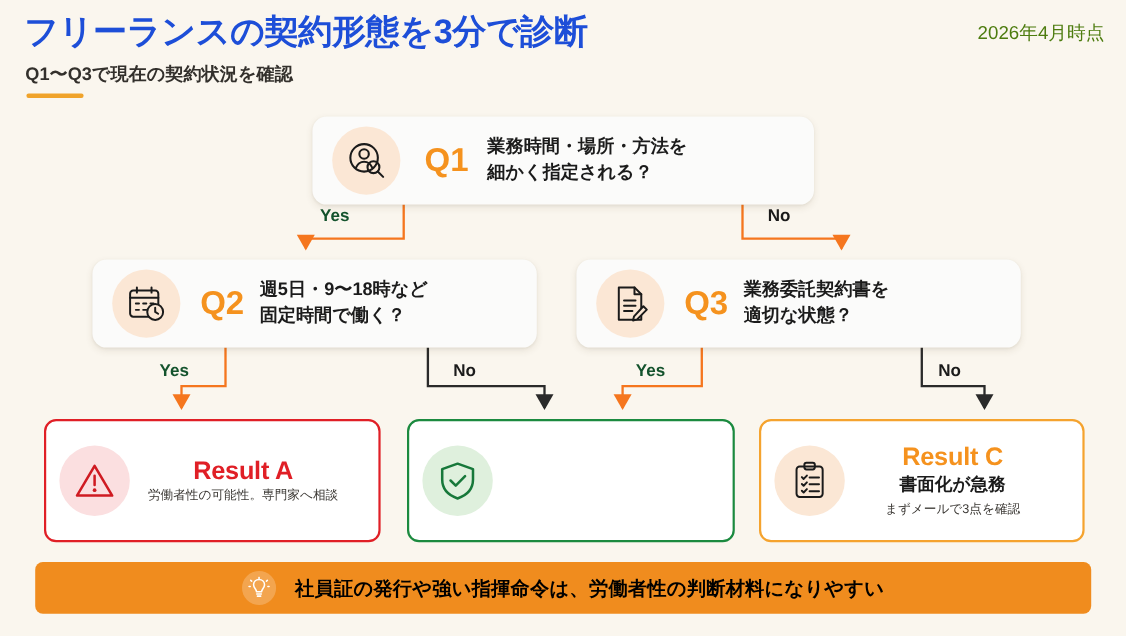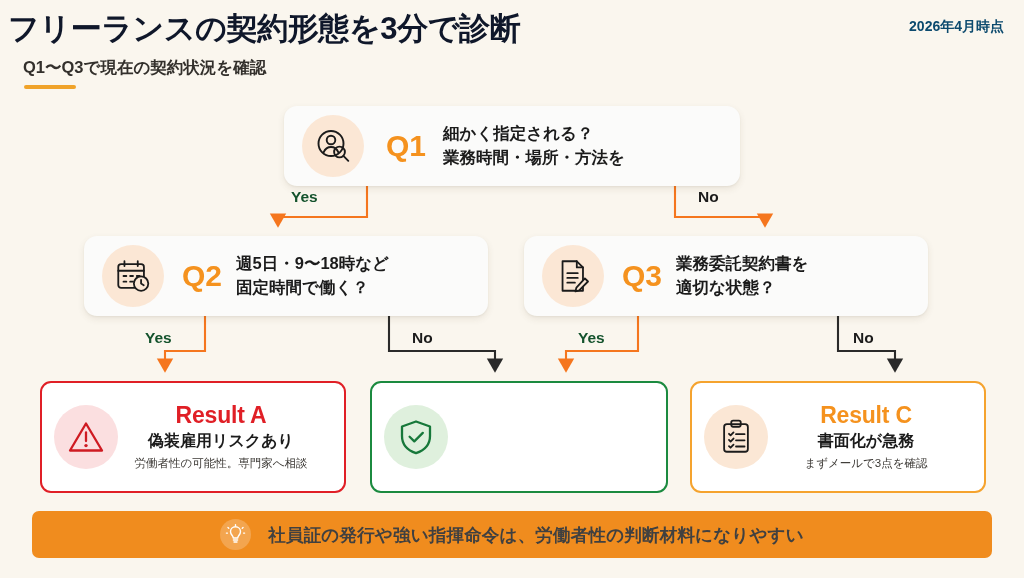--- a/index.html
+++ b/index.html
@@ -18,35 +18,35 @@
 
   .stage {
     position: relative;
     width: 1024px;
     height: 578px;
   }
 
   
   .page-title {
     position: absolute;
-    left: 8px;
+    left: 22px;
     top: 8px;
     font-size: 31px;
     font-weight: 700;
     letter-spacing: -0.4px;
-    color: #0f172a;
+    color: #1d4ed8;
     white-space: nowrap;
   }
   .date-stamp {
     position: absolute;
     right: 20px;
     top: 18px;
-    font-size: 14px;
-    font-weight: 700;
-    color: #0c4a6e;
+    font-size: 17px;
+    font-weight: 400;
+    color: #4d7c0f;
     white-space: nowrap;
   }
   .subtitle {
     position: absolute;
     left: 23px;
     top: 57px;
     font-size: 16.5px;
     font-weight: 700;
     color: #33302c;
     white-space: nowrap;
@@ -209,21 +209,21 @@
     background: rgba(255,255,255,0.22);
     display: flex;
     align-items: center;
     justify-content: center;
     margin-right: 17px;
     flex: 0 0 auto;
   }
   #footer-banner .banner-text {
     font-size: 17.5px;
     font-weight: 700;
-    color: #404040;
+    color: #000000;
     letter-spacing: 0.2px;
     white-space: nowrap;
   }
 </style>
 </head>
 <body>
 
 <div class="stage">
 
   <div class="page-title">フリーランスの契約形態を3分で診断</div>
@@ -266,22 +266,22 @@
       <svg width="40" height="40" viewBox="0 0 40 40" fill="none" stroke="#1b1b1b" stroke-width="1.9" stroke-linecap="round" stroke-linejoin="round">
         <circle cx="18" cy="17.5" r="12.5"></circle>
         <circle cx="18" cy="14" r="4.3"></circle>
         <path d="M10.6,26.4 C12.2,22.6 15,21 18,21 C21,21 23.8,22.6 25.4,26.4"></path>
         <circle cx="26.5" cy="26" r="5.4"></circle>
         <path d="M30.4,29.9 L35.3,34.8"></path>
       </svg>
     </div>
     <div class="qlabel">Q1</div>
     <div class="qtext">
+      <span>業務時間・場所・方法を</span>
       <span>細かく指定される？</span>
-      <span>業務時間・場所・方法を</span>
     </div>
   </div>
 
   <div class="qcard" id="q2-card">
     <div class="icon-wrap">
       <svg width="38" height="38" viewBox="0 0 40 40" fill="none" stroke="#1b1b1b" stroke-width="1.9" stroke-linecap="round" stroke-linejoin="round">
         <rect x="4.5" y="7.5" width="27" height="25" rx="3"></rect>
         <path d="M4.5,14.5 L31.5,14.5"></path>
         <path d="M11,4.5 L11,9.5 M25,4.5 L25,9.5"></path>
         <path d="M10,20 h3 M17,20 h3 M24,20 h3 M10,26 h3 M17,26 h3"></path>
@@ -315,21 +315,20 @@
   <div class="rcard" id="result-a-card">
     <div class="icon-wrap">
       <svg width="40" height="40" viewBox="0 0 40 40" fill="none" stroke="#cf1b22" stroke-width="2.3" stroke-linecap="round" stroke-linejoin="round">
         <path d="M20,6.5 L36,33.5 L4,33.5 Z"></path>
         <path d="M20,15.5 L20,24"></path>
         <circle cx="20" cy="28.6" r="1.7" fill="#cf1b22" stroke="none"></circle>
       </svg>
     </div>
     <div class="rtextcol">
       <div class="rtitle">Result A</div>
-      <div class="rsub">偽装雇用リスクあり</div>
       <div class="rnote">労働者性の可能性。専門家へ相談</div>
     </div>
   </div>
 
   <div class="rcard" id="result-b-card">
     <div class="icon-wrap">
       <svg width="40" height="40" viewBox="0 0 40 40" fill="none" stroke="#17783a" stroke-width="2.3" stroke-linecap="round" stroke-linejoin="round">
         <path d="M20,4.5 L34,9.5 L34,19 C34,27.5 28.2,33.4 20,36.2 C11.8,33.4 6,27.5 6,19 L6,9.5 Z"></path>
         <path d="M13.6,19.8 L18.3,24.4 L26.8,15.9"></path>
       </svg>

